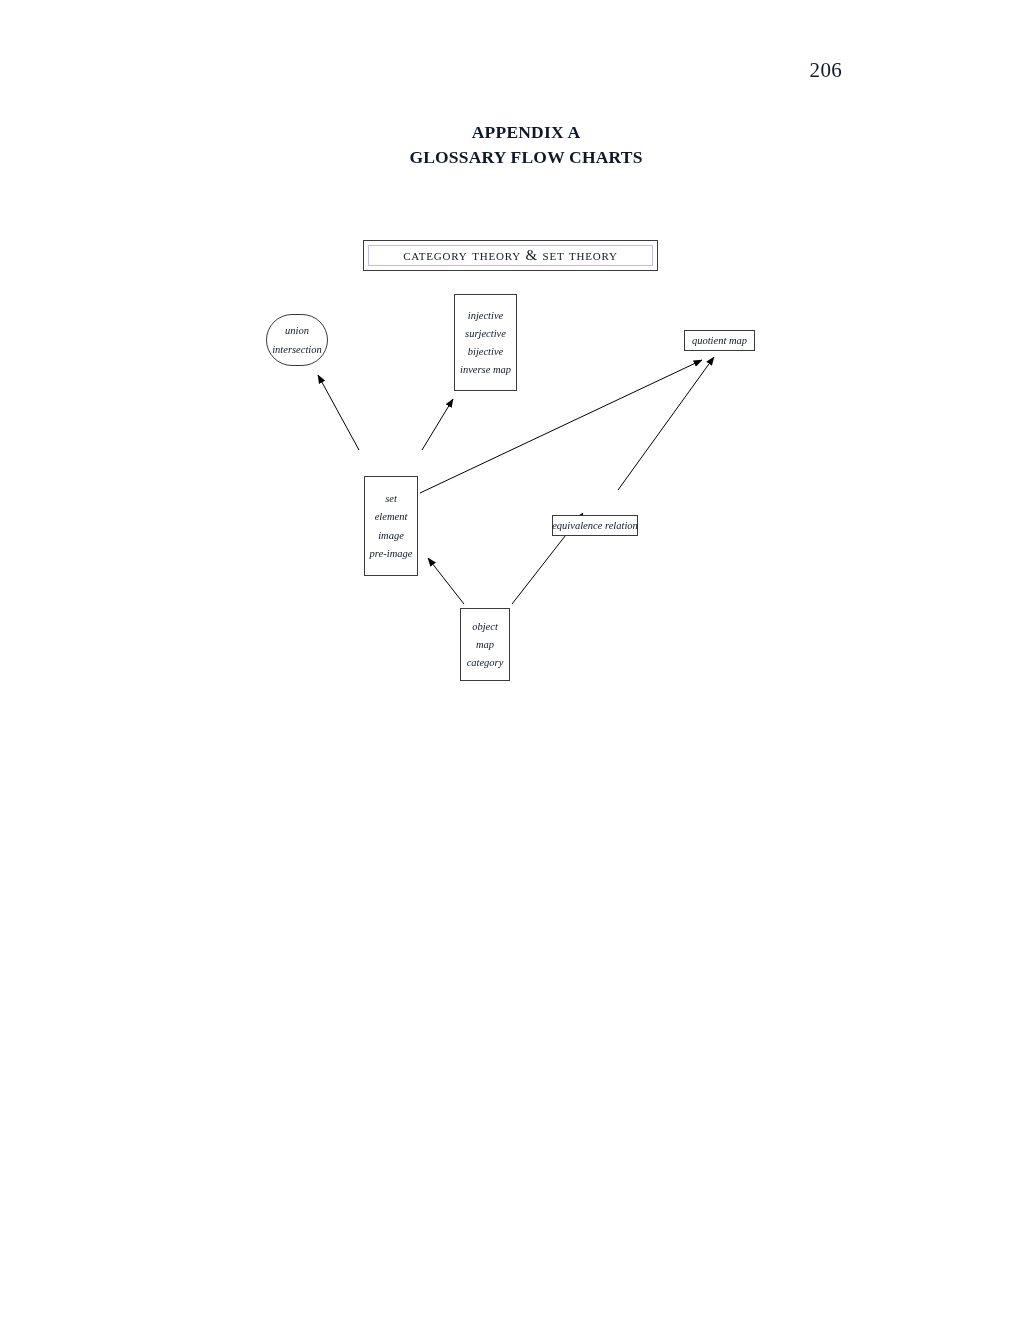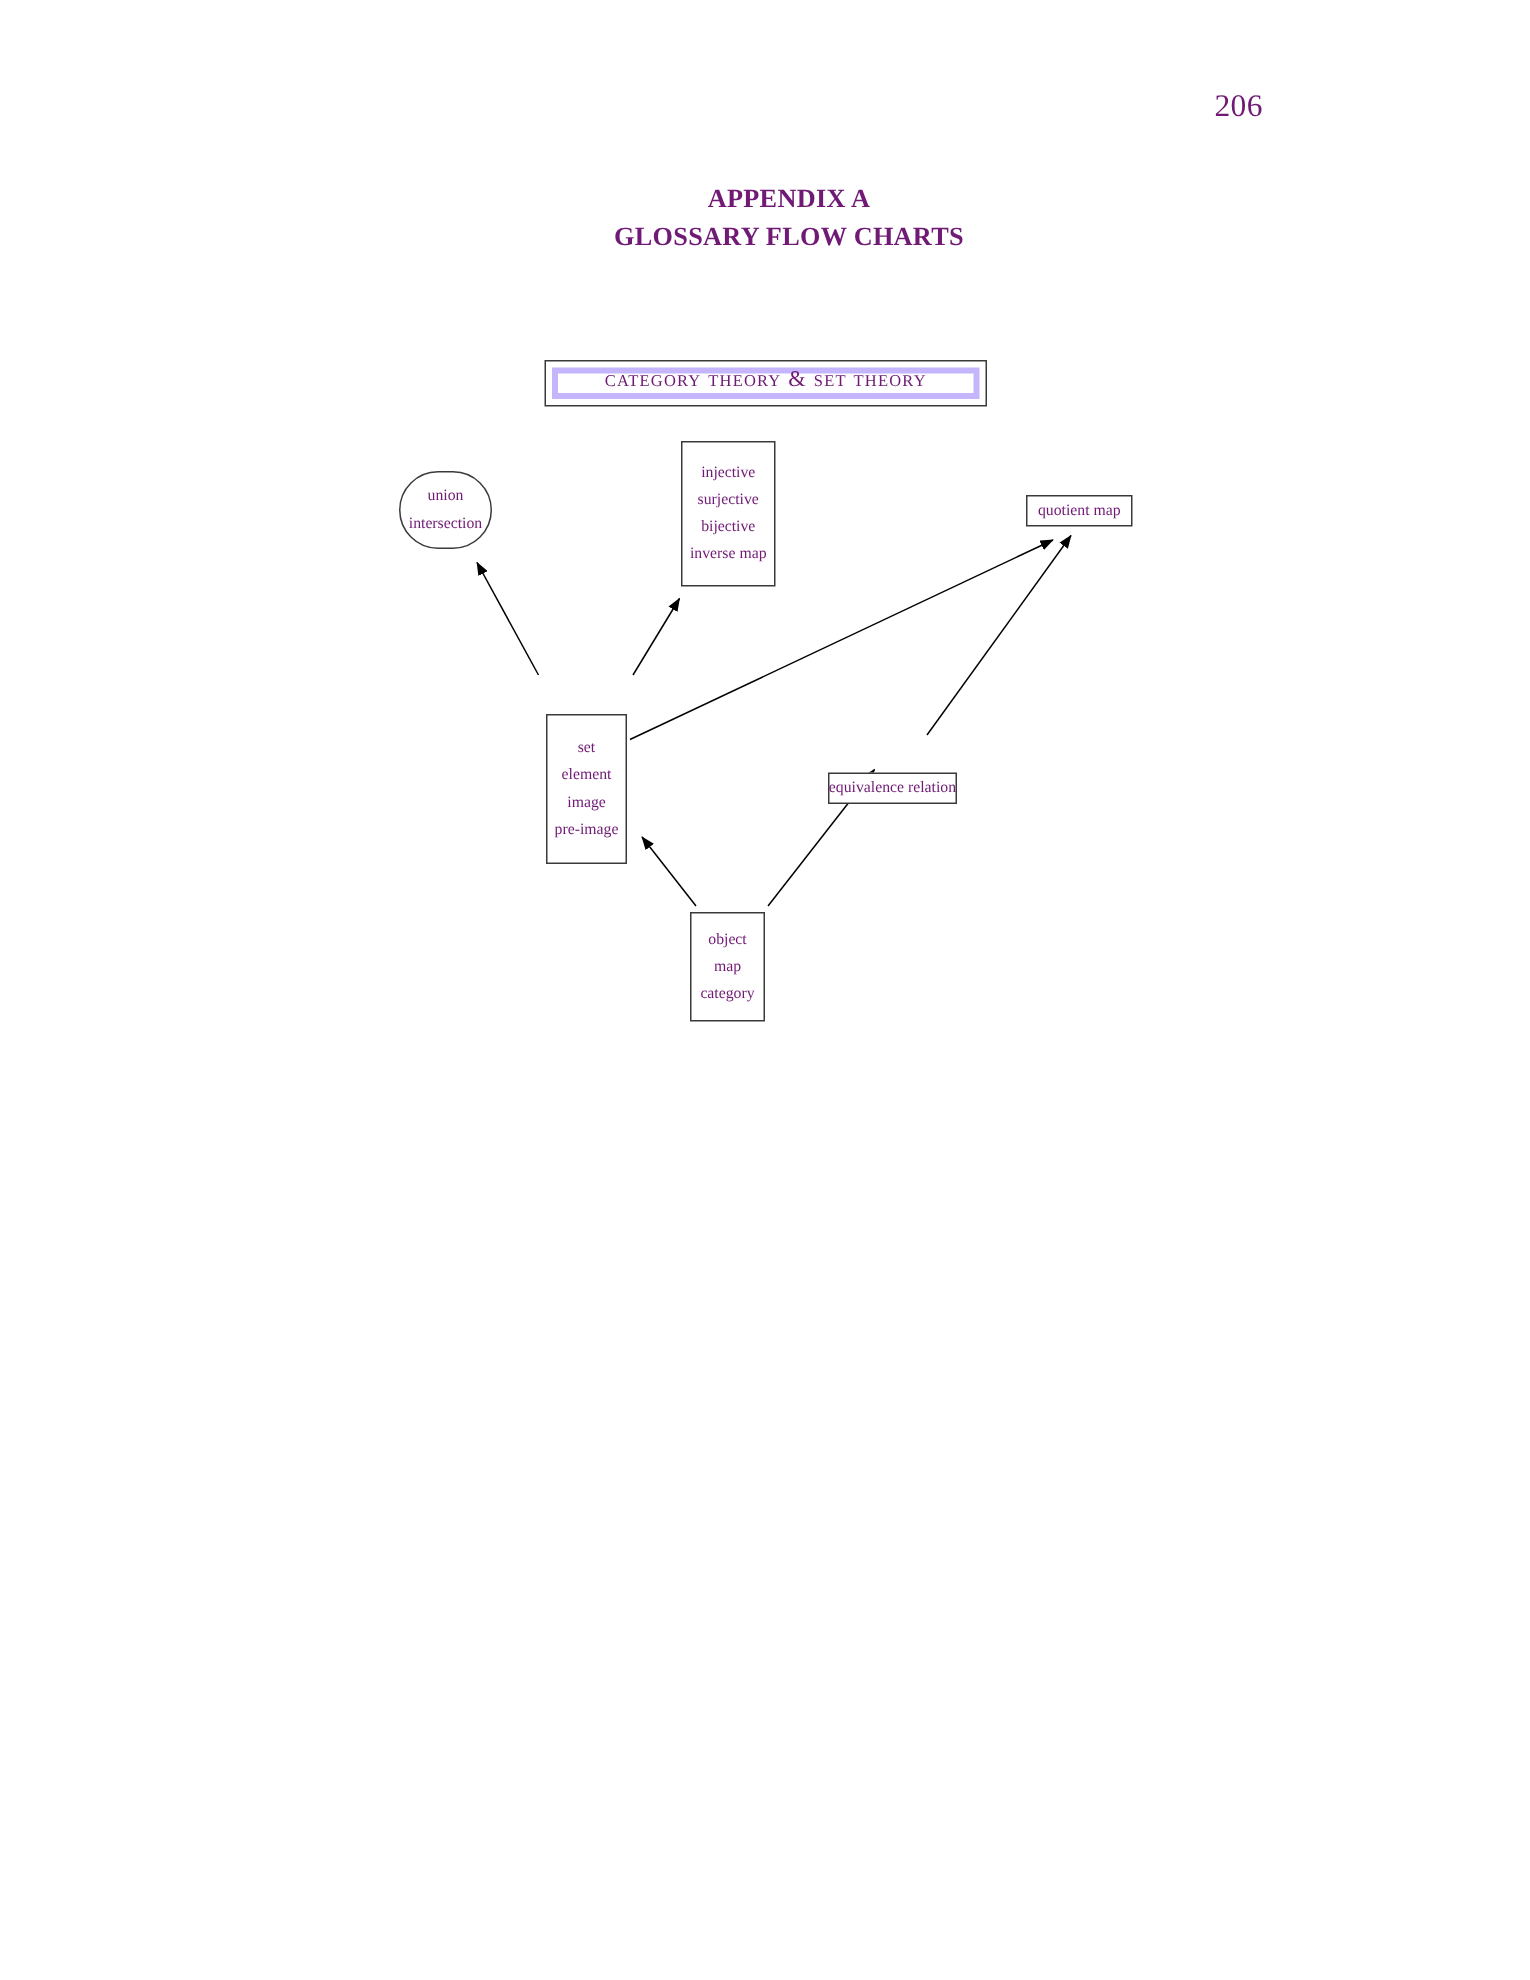--- a/index.html
+++ b/index.html
@@ -6,21 +6,21 @@
     margin: 0;
     padding: 0;
     background: #ffffff;
   }
   #page {
     position: relative;
     width: 1020px;
     height: 1320px;
     background: #ffffff;
     font-family: "Liberation Serif", "DejaVu Serif", serif;
-    color: #701a75;
+    color: #0f172a;
     overflow: hidden;
   }
   #page-number {
     position: absolute;
     right: 178px;
     top: 58px;
     font-size: 21px;
     letter-spacing: 0.3px;
   }
   .doc-heading {
@@ -43,24 +43,24 @@
     top: 240px;
     width: 295px;
     height: 31px;
     border: 1px solid #3a3a3a;
     box-sizing: border-box;
     padding: 4px;
   }
   #chart-title-inner {
     width: 100%;
     height: 100%;
-    border: 4px solid #c4b5fd;
+    border: 1px solid #c4b5fd;
     box-sizing: border-box;
     display: flex;
-    align-items: flex-end;
+    align-items: center;
     justify-content: center;
   }
   #chart-title-text {
     font-size: 15px;
     font-variant: small-caps;
     letter-spacing: 0.8px;
     white-space: nowrap;
     line-height: 1;
     padding-bottom: 1px;
   }
@@ -76,20 +76,21 @@
     align-items: center;
     justify-content: center;
     font-size: 10.5px;
     line-height: 1.05;
   }
   .node .term {
     display: block;
     white-space: nowrap;
     text-align: center;
     padding: 3.5px 0;
+    font-style: italic;
   }
   .node-union        { left: 266px; top: 314px; width: 62px;  height: 52px; border-radius: 26px; }
   .node-injective    { left: 454px; top: 294px; width: 63px;  height: 97px; }
   .node-quotient     { left: 684px; top: 330px; width: 71px;  height: 21px; }
   .node-set          { left: 364px; top: 452px; width: 54px;  height: 100px; margin-top: 24px; }
   .node-equivalence  { left: 552px; top: 515px; width: 86px;  height: 21px; }
   .node-object       { left: 460px; top: 608px; width: 50px;  height: 73px; }
 
   #arrow-layer {
     position: absolute;

